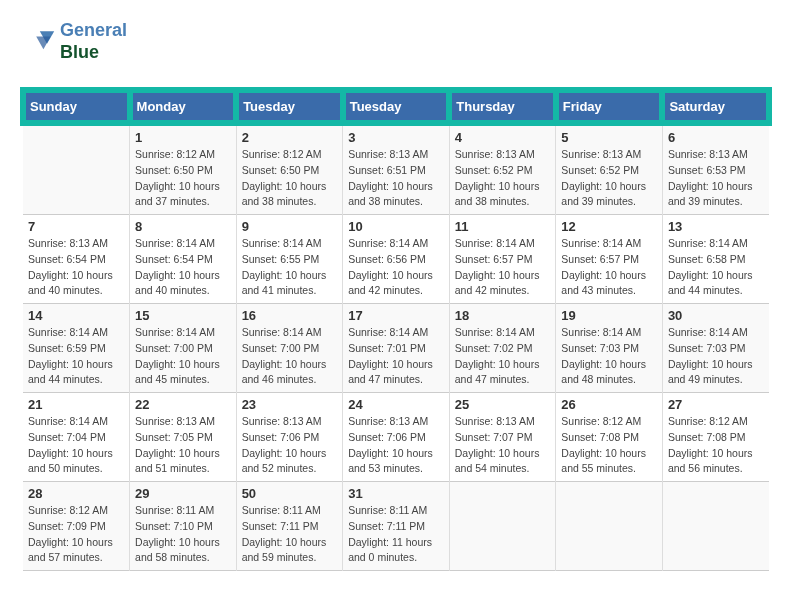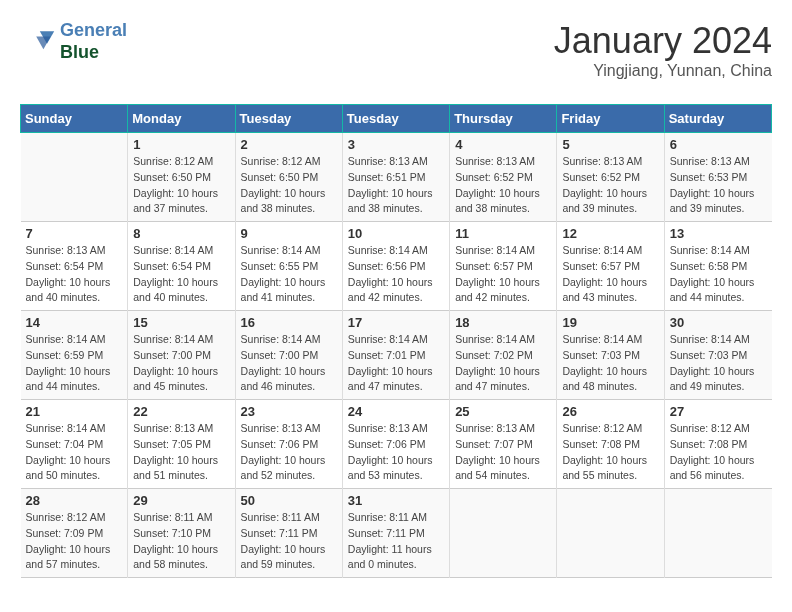--- a/index.html
+++ b/index.html
@@ -53,21 +53,21 @@
     }
     thead tr {
       background-color: #3a6baa;
       color: #fff;
     }
     thead th {
       padding: 6px 4px;
       text-align: left;
       font-size: 13px;
       font-weight: bold;
-      border: 1px solid #14b8a6;
+      border: 6px solid #14b8a6;
     }
     tbody tr {
       border-bottom: 1px solid #ccc;
     }
     tbody td {
       padding: 4px 5px;
       vertical-align: top;
       font-size: 10.5px;
       color: #333;
       border-right: 1px solid #ddd;
@@ -100,24 +100,20 @@
   <div class="logo">
     <svg class="logo-icon" viewBox="0 0 40 40">
       <polygon points="22,8 38,8 30,22" fill="#4a7fb5"></polygon>
       <polygon points="18,14 34,14 26,28" fill="#2a5a9a" opacity="0.7"></polygon>
     </svg>
     <div class="logo-text">
       <div><span>General</span></div>
       <div><span style="color:#14532d;">Blue</span></div>
     </div>
   </div>
-  <div class="title-block">
-    <div class="month-title">January 2024</div>
-    <div class="subtitle">Yingjiang, Yunnan, China</div>
-  </div>
 </div>
 
 <table>
   <thead>
     <tr>
     <th>Sunday</th>
         <th>Monday</th>
         <th>Tuesday</th>
         <th>Tuesday</th>
         <th>Thursday</th>

